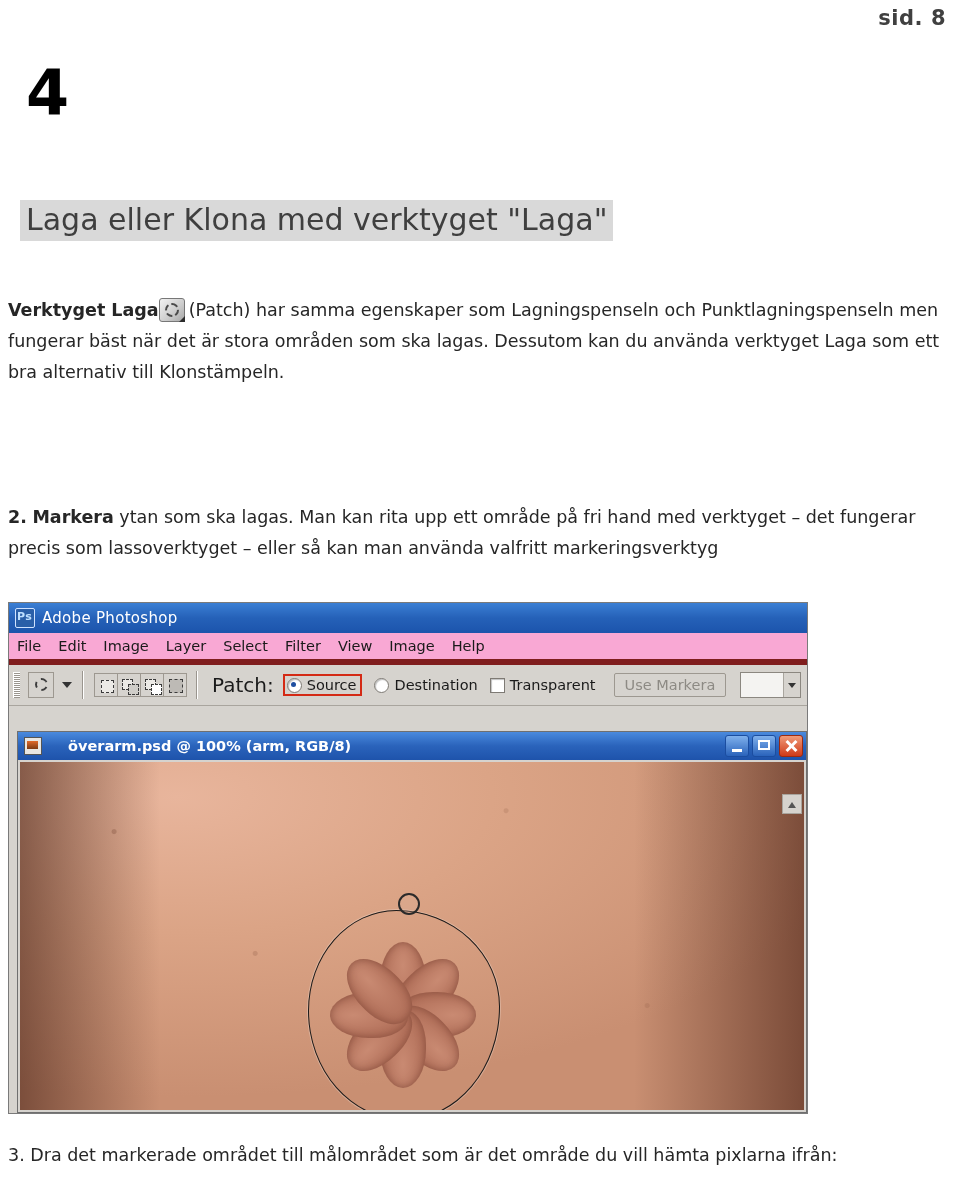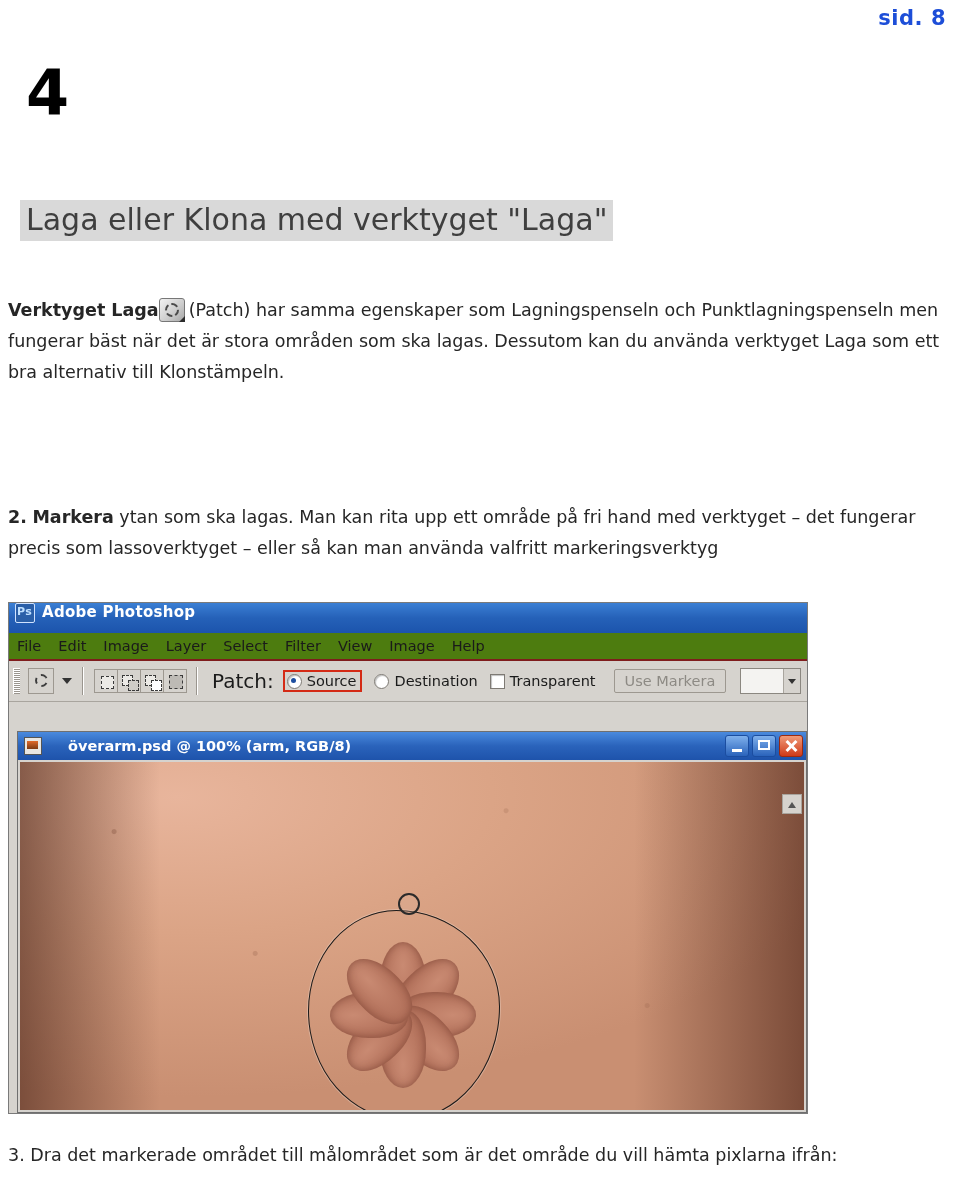--- a/index.html
+++ b/index.html
@@ -19,21 +19,21 @@
     position: relative;
     width: 960px;
     height: 1202px;
   }
   .page-number {
     position: absolute;
     top: 6px;
     right: 14px;
     font-size: 21px;
     font-weight: bold;
-    color: #1d4ed8;
+    color: #404040;
     letter-spacing: 0.5px;
   }
   .big-numeral {
     position: absolute;
     top: 62px;
     left: 26px;
     font-size: 62px;
     font-weight: bold;
     font-family: "DejaVu Sans", sans-serif;
     color: #000;
@@ -108,25 +108,25 @@
     height: 512px;
     background: #d6d3ce;
     border: 1px solid #7a7a7a;
     box-sizing: border-box;
     font-family: "DejaVu Sans", sans-serif;
   }
   .ps-titlebar {
     height: 30px;
     background: linear-gradient(180deg, #3b7fd4 0%, #2561b8 50%, #1c54ac 100%);
     display: flex;
-    align-items: flex-start;
+    align-items: center;
     padding-left: 6px;
     color: #fff;
     font-size: 15px;
-    font-weight: bold;
+    font-weight: normal;
     letter-spacing: 0.3px;
   }
   .ps-app-icon {
     width: 18px; height: 18px;
     background: #2a5fa8;
     border: 1px solid #cfe2ff;
     border-radius: 2px;
     margin-right: 7px;
     position: relative;
     flex: none;
@@ -135,22 +135,22 @@
     content: "Ps";
     position: absolute;
     left: 1px; top: 0px;
     font-size: 11px;
     color: #bfe0ff;
     font-weight: bold;
     line-height: 16px;
   }
   .ps-menubar {
     height: 26px;
-    background: #4d7c0f;
-    border-bottom: 2px solid #7f1d1d;
+    background: #f9a8d4;
+    border-bottom: 6px solid #7f1d1d;
     display: flex;
     align-items: center;
     padding-left: 8px;
     gap: 17px;
     font-size: 14.5px;
     color: #1a1a1a;
   }
   .ps-menu-item { cursor: default; }
   .ps-optionsbar {
     height: 40px;

